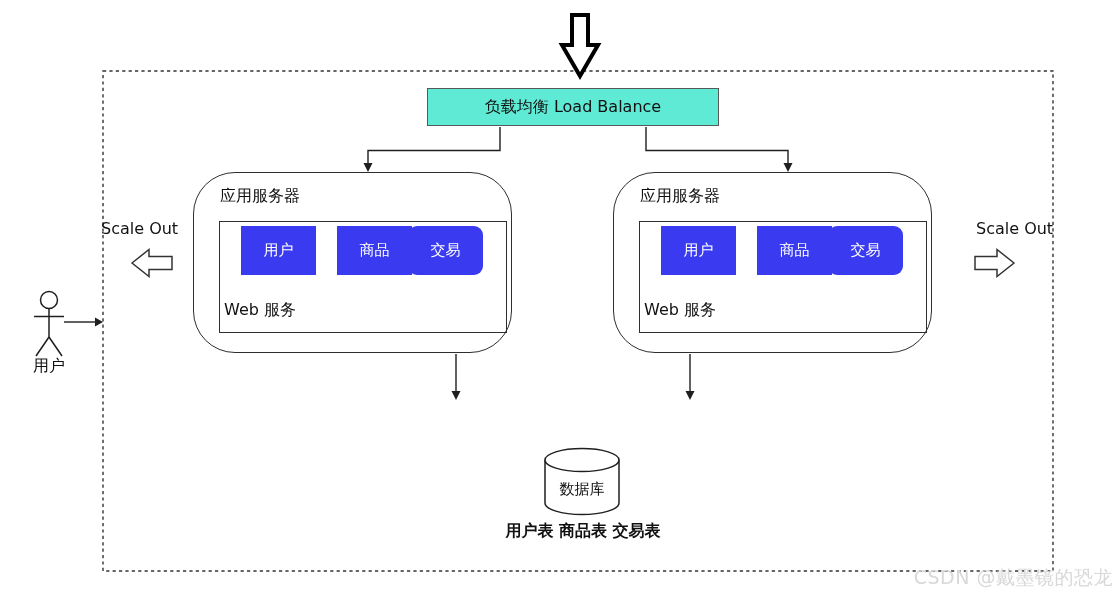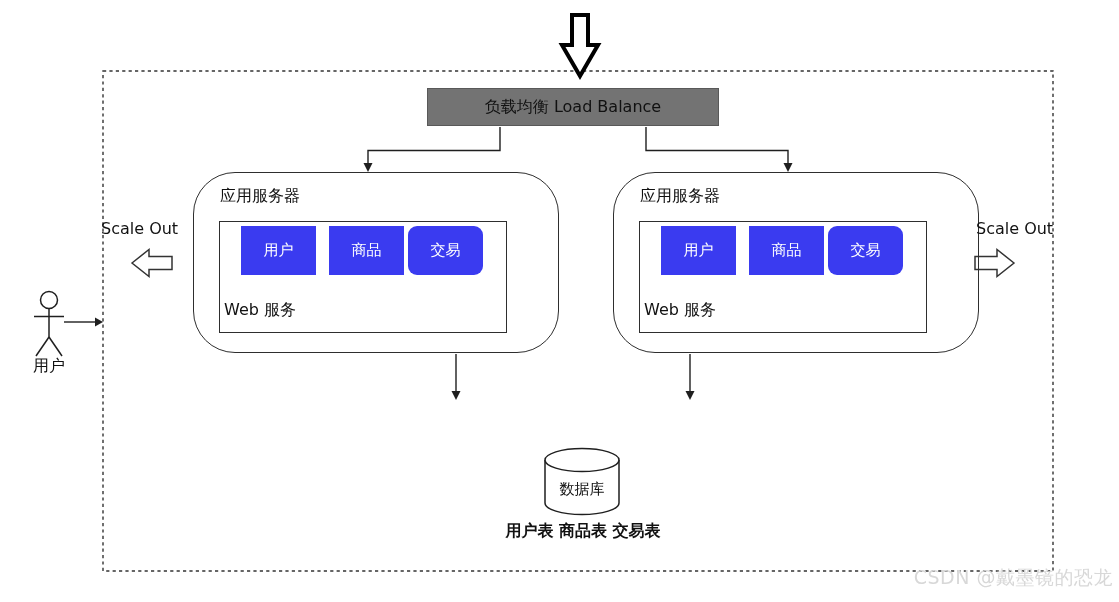--- a/index.html
+++ b/index.html
@@ -19,47 +19,47 @@
     position: absolute;
     left: 0; top: 0;
     width: 1119px; height: 602px;
   }
   .abs { position: absolute; }
 
   
   .lb-box {
     left: 427px; top: 88px; width: 292px; height: 38px;
     border: 1.5px solid #595959;
-    background: #737373;
+    background: #5eead4;
     display: flex; align-items: center; justify-content: center;
     font-size: 16px; color: #111;
   }
 
   
   .app-server {
-    top: 172px; width: 366px; height: 181px;
+    top: 172px; width: 319px; height: 181px;
     border: 1.6px solid #2e2e2e;
     border-radius: 42px;
     background: transparent;
   }
   .app-server.left  { left: 193px; }
   .app-server.right { left: 613px; }
   .app-title { position: absolute; left: 26px; top: 13px; font-size: 16px; color: #111; }
   .web-box {
     position: absolute; left: 25px; top: 48px; width: 288px; height: 112px;
     border: 1.6px solid #2e2e2e; background: transparent;
   }
   .module {
     position: absolute; top: 4px; width: 75px; height: 49px;
     background: #3A3BF0; color: #ffffff;
     display: flex; align-items: center; justify-content: center;
     font-size: 15px;
   }
   .module.m0 { left: 21px; }
-  .module.m1 { left: 109px; }
+  .module.m1 { left: 117px; }
   .module.m2 { left: 188px; border-radius: 9px; }
   .web-label { position: absolute; left: 4px; bottom: 11px; font-size: 16px; color: #111; }
 
   
   .storage {
     left: 340px; top: 401px; width: 465px; height: 159px;
     border: 1.6px solid #2e2e2e; border-radius: 40px;
     background: transparent;
   }
   .storage-title { position: absolute; left: 23px; top: 12px; font-size: 16px; color: #111; }

